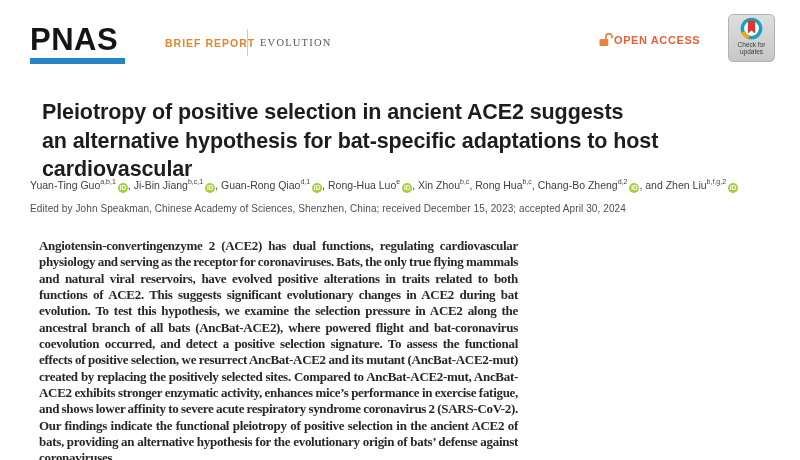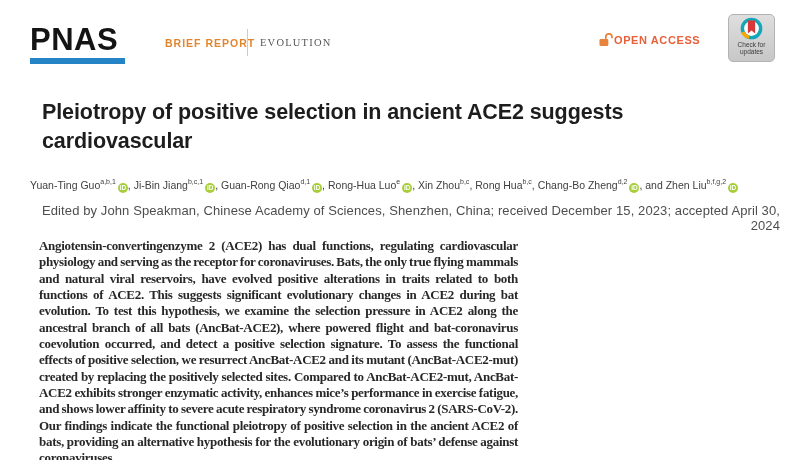--- a/index.html
+++ b/index.html
@@ -76,21 +76,21 @@
   .orcid {
     display: inline-block; width: 10px; height: 10px;
     border-radius: 50%; background: #a6ce39; color: #ffffff;
     font-size: 6.5px; font-weight: 700; text-align: center;
     line-height: 10.5px; margin-left: 2px; vertical-align: -1px;
     cursor: pointer;
   }
 
   .editor {
     position: absolute; left: 30px; top: 203px; width: 750px;
-    font-size: 13px; color: #4e4e4e; letter-spacing: 0.1px; text-align: right;
+    font-size: 10px; color: #4e4e4e; letter-spacing: 0.1px;
   }
 
   
   .abstract {
     position: absolute; left: 39px; top: 238px; width: 479px;
     margin: 0;
     font-family: "Liberation Serif", serif;
     font-weight: 700;
     font-size: 13px; line-height: 16.35px;
     color: #282828; text-align: justify;
@@ -126,20 +126,21 @@
       <path d="M8.2 3.6 h7.6 v13.6 l-3.8 -3.1 -3.8 3.1 z" fill="#d8383a"></path>
     </svg>
     <div class="cm-text">
       <div>Check for</div>
       <div>updates</div>
     </div>
   </div>
 
   <h1 class="title">
     <div>Pleiotropy of positive selection in ancient ACE2 suggests</div>
+    <div>an alternative hypothesis for bat-specific adaptations to host</div>
     <div>cardiovascular</div>
   </h1>
 
   <div class="authors"><span>Yuan-Ting Guo</span><sup>a,b,1</sup><span class="orcid">iD</span><span>, </span><span>Ji-Bin Jiang</span><sup>b,c,1</sup><span class="orcid">iD</span><span>, </span><span>Guan-Rong Qiao</span><sup>d,1</sup><span class="orcid">iD</span><span>, </span><span>Rong-Hua Luo</span><sup>e</sup><span class="orcid">iD</span><span>, </span><span>Xin Zhou</span><sup>b,c</sup><span>, </span><span>Rong Hua</span><sup>b,c</sup><span>, </span><span>Chang-Bo Zheng</span><sup>d,2</sup><span class="orcid">iD</span><span>, </span><span>and </span><span>Zhen Liu</span><sup>b,f,g,2</sup><span class="orcid">iD</span></div>
 
   <div class="editor">Edited by John Speakman, Chinese Academy of Sciences, Shenzhen, China; received December 15, 2023; accepted April 30, 2024</div>
 
   <p class="abstract">Angiotensin-convertingenzyme 2 (ACE2) has dual functions, regulating cardiovascular physiology and serving as the receptor for coronaviruses. Bats, the only true flying mammals and natural viral reservoirs, have evolved positive alterations in traits related to both functions of ACE2. This suggests significant evolutionary changes in ACE2 during bat evolution. To test this hypothesis, we examine the selection pressure in ACE2 along the ancestral branch of all bats (AncBat-ACE2), where powered flight and bat-coronavirus coevolution occurred, and detect a positive selection signature. To assess the functional effects of positive selection, we resurrect AncBat-ACE2 and its mutant (AncBat-ACE2-mut) created by replacing the positively selected sites. Compared to AncBat-ACE2-mut, AncBat-ACE2 exhibits stronger enzymatic activity, enhances mice’s performance in exercise fatigue, and shows lower affinity to severe acute respiratory syndrome coronavirus 2 (SARS-CoV-2). Our findings indicate the functional pleiotropy of positive selection in the ancient ACE2 of bats, providing an alternative hypothesis for the evolutionary origin of bats’ defense against coronaviruses.</p>
 
 </div>

